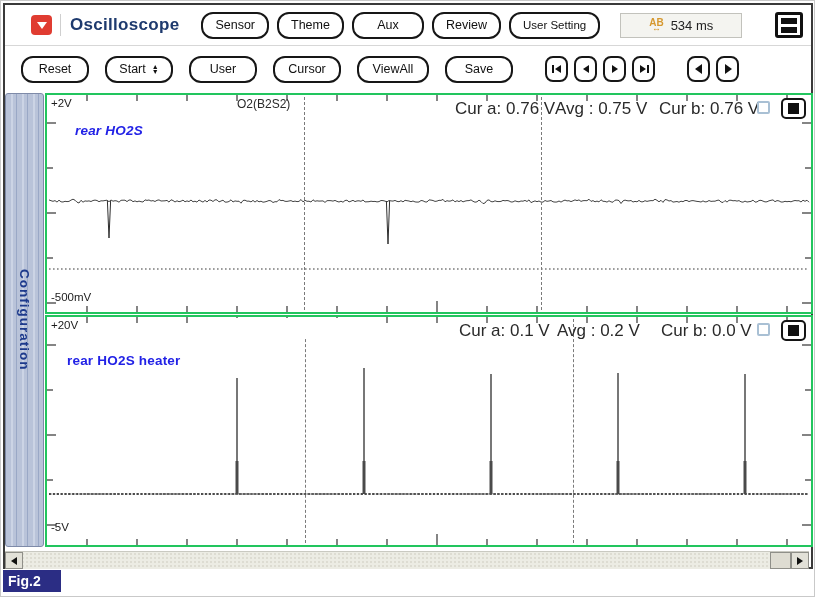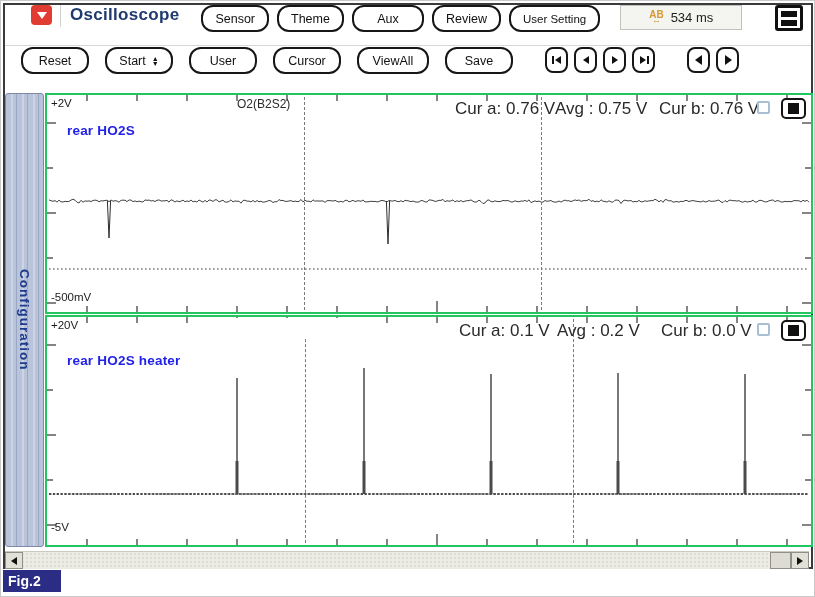--- a/index.html
+++ b/index.html
@@ -4,21 +4,21 @@
 <style>
   html,body{margin:0;padding:0;background:#fff;}
   *{box-sizing:border-box;}
   #stage{position:relative;width:815px;height:597px;background:#fff;
          font-family:"Liberation Sans",sans-serif;color:#1b1b1b;overflow:hidden;
          border:1px solid #c9c9c9;}
   .frame{position:absolute;left:2px;top:2px;width:810px;height:566px;
          border:2px solid #3a3a3a;background:#fff;pointer-events:none;}
 
   
-  .tb{position:absolute;left:4px;width:806px;display:flex;}
+  .tb{position:absolute;left:4px;width:806px;display:flex;align-items:center;}
   .tb1{top:4px;height:40px;padding-left:26px;padding-right:8px;}
   .tb2{top:46px;height:44px;padding-left:16px;}
   .sep{position:absolute;left:4px;top:44px;width:806px;height:1px;background:#d7d7d7;}
 
   .appbtn{height:27px;background:#fff;border:2px solid #161616;border-radius:12px;
           display:flex;align-items:center;justify-content:center;gap:6px;
           font-size:12.5px;color:#111;padding:0 12px;margin-right:8px;white-space:nowrap;}
   .tb2 .appbtn{width:68px;margin-right:16px;padding:0 0;}
   .tb2 .appbtn.wide{width:72px;}
 
@@ -225,21 +225,21 @@
     <div class="cursorline" id="cur0b" style="left: 494px;"></div>
     <span class="lab" style="left:4px;top:2px;">+2V</span>
     <span class="sig" style="left:190px;top:2px;">O2(B2S2)</span>
     <span class="meas" style="left:408px;top:4px;">Cur a: 0.76 V</span>
     <span class="meas" style="left:508px;top:4px;">Avg : 0.75 V</span>
     <span class="meas" style="left:612px;top:4px;">Cur b: 0.76 V</span>
     <span class="chk" style="left:710px;top:6px;"></span>
     <span class="sqbtn" style="left:734px;top:3px;">
         <span class="in"></span>
       </span>
-    <span class="anno" style="left:20px;top:28px;">rear HO2S</span>
+    <span class="anno" style="left:28px;top:28px;font-style:italic;">rear HO2S</span>
     <span class="lab" style="left:4px;top:196px;">-500mV</span>
   </div>
 
   <div class="plot" id="plot1" style="top:314px;height:232px;">
     <svg id="wave1" width="764" height="228" viewBox="0 0 764 228">
         <line x1="40" y1="0" x2="40" y2="6" stroke="#333" stroke-width="1.2"></line>
         <line x1="40" y1="228" x2="40" y2="222" stroke="#333" stroke-width="1.2"></line>
         <line x1="90" y1="0" x2="90" y2="6" stroke="#333" stroke-width="1.2"></line>
         <line x1="90" y1="228" x2="90" y2="222" stroke="#333" stroke-width="1.2"></line>
         <line x1="140" y1="0" x2="140" y2="6" stroke="#333" stroke-width="1.2"></line>

